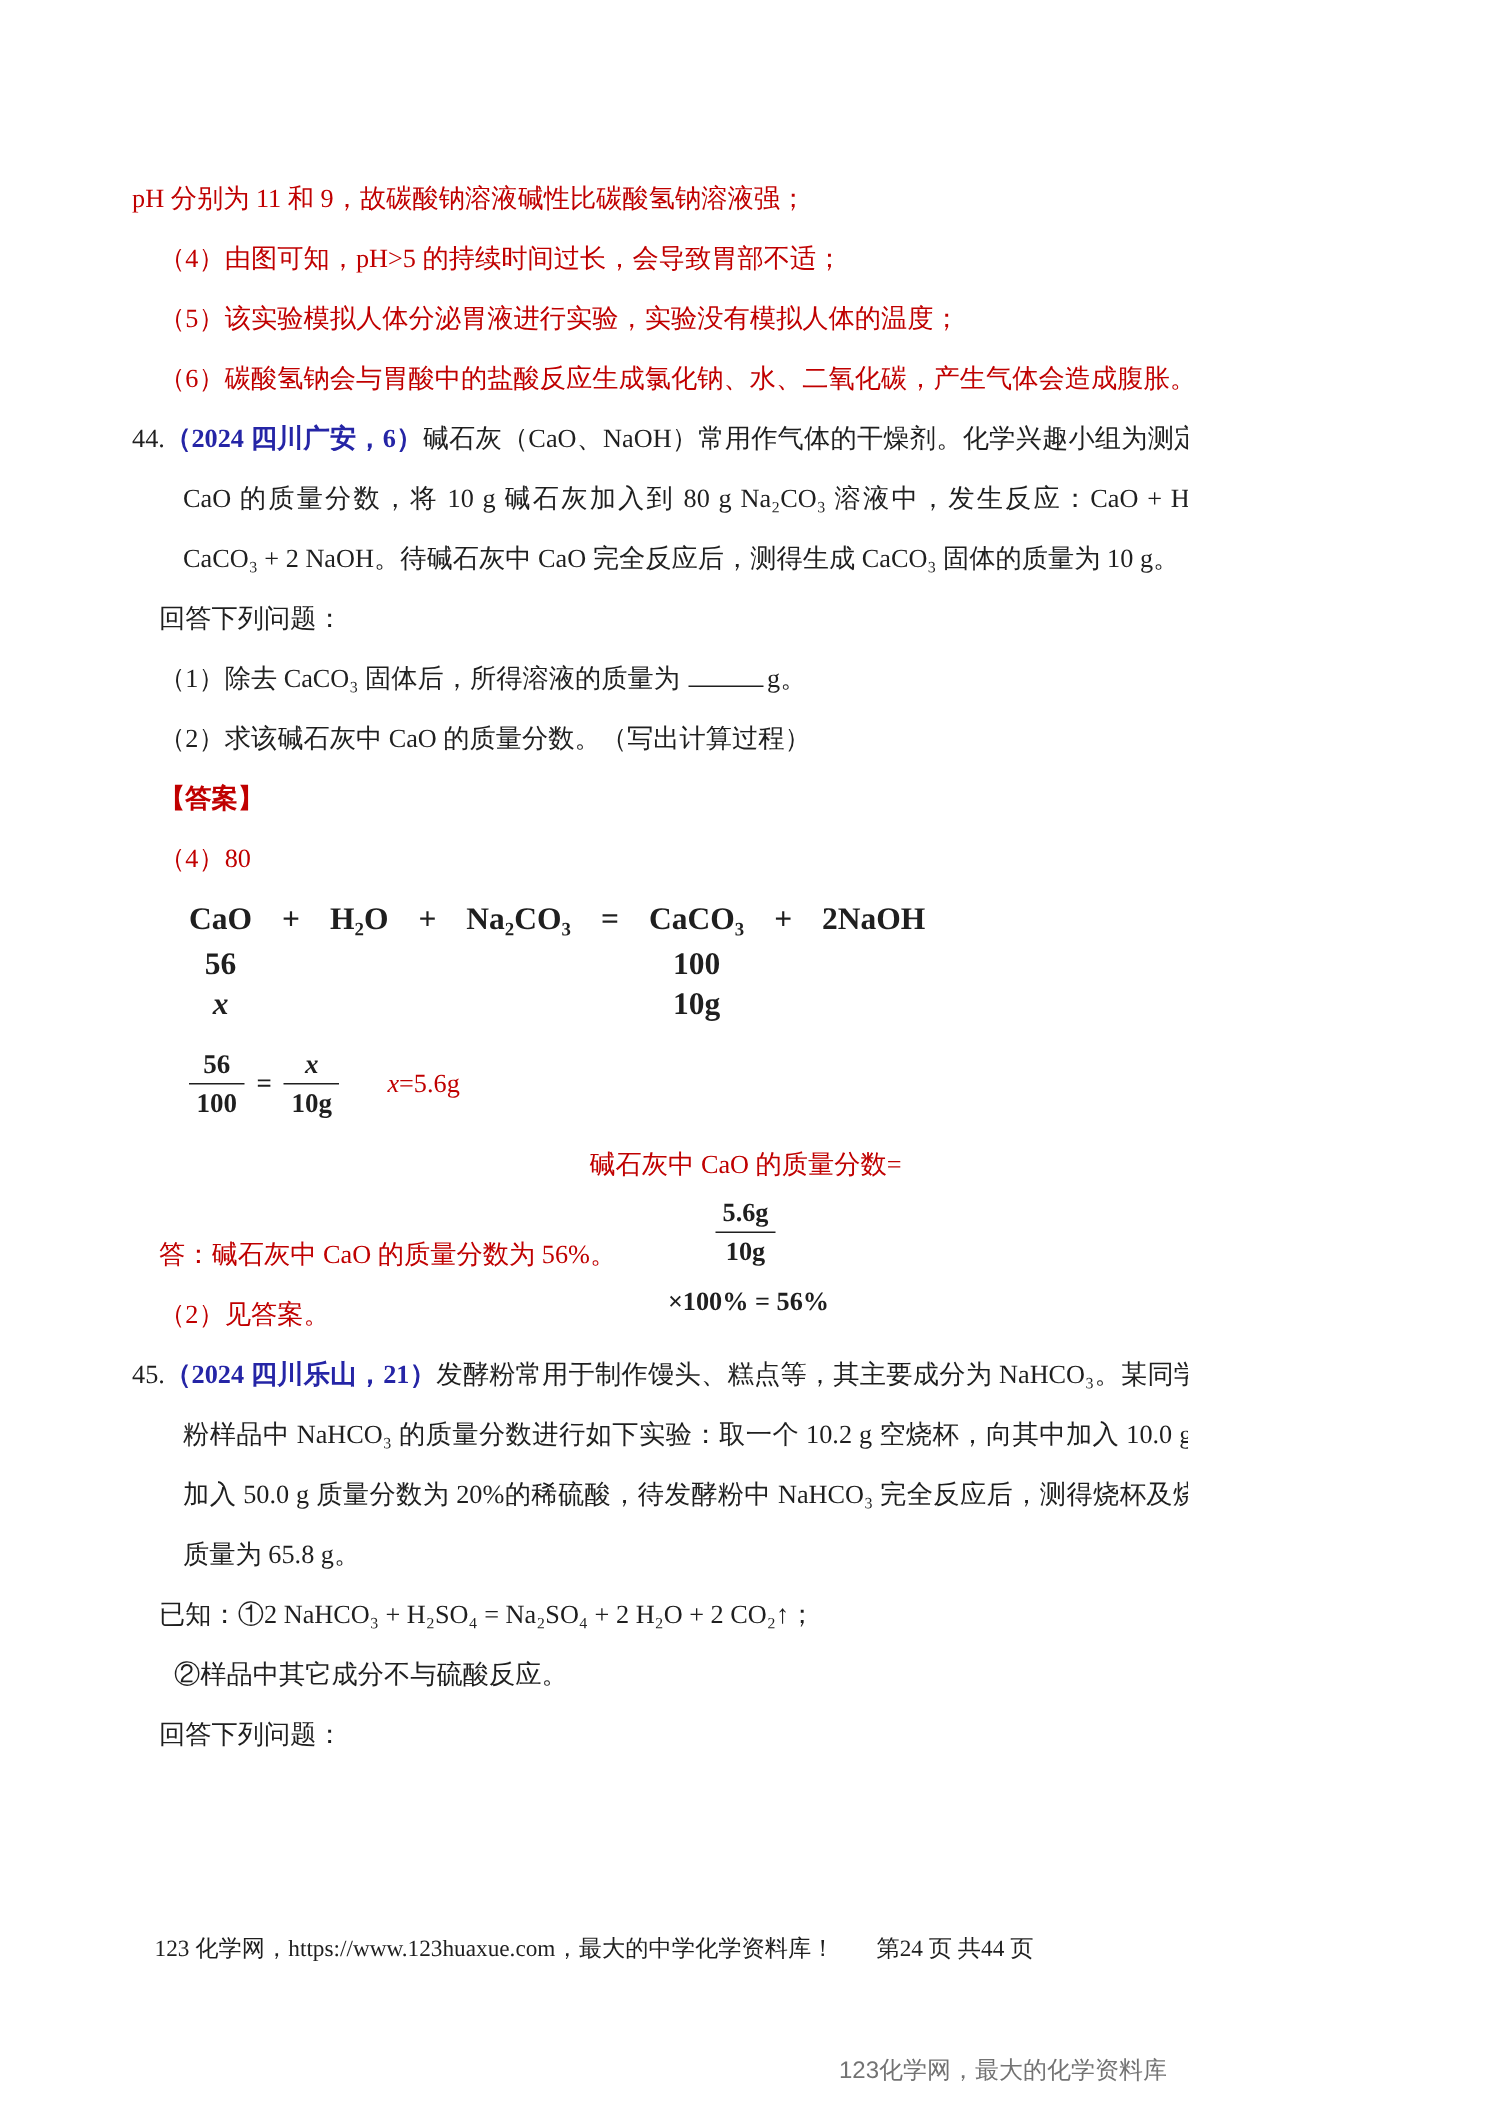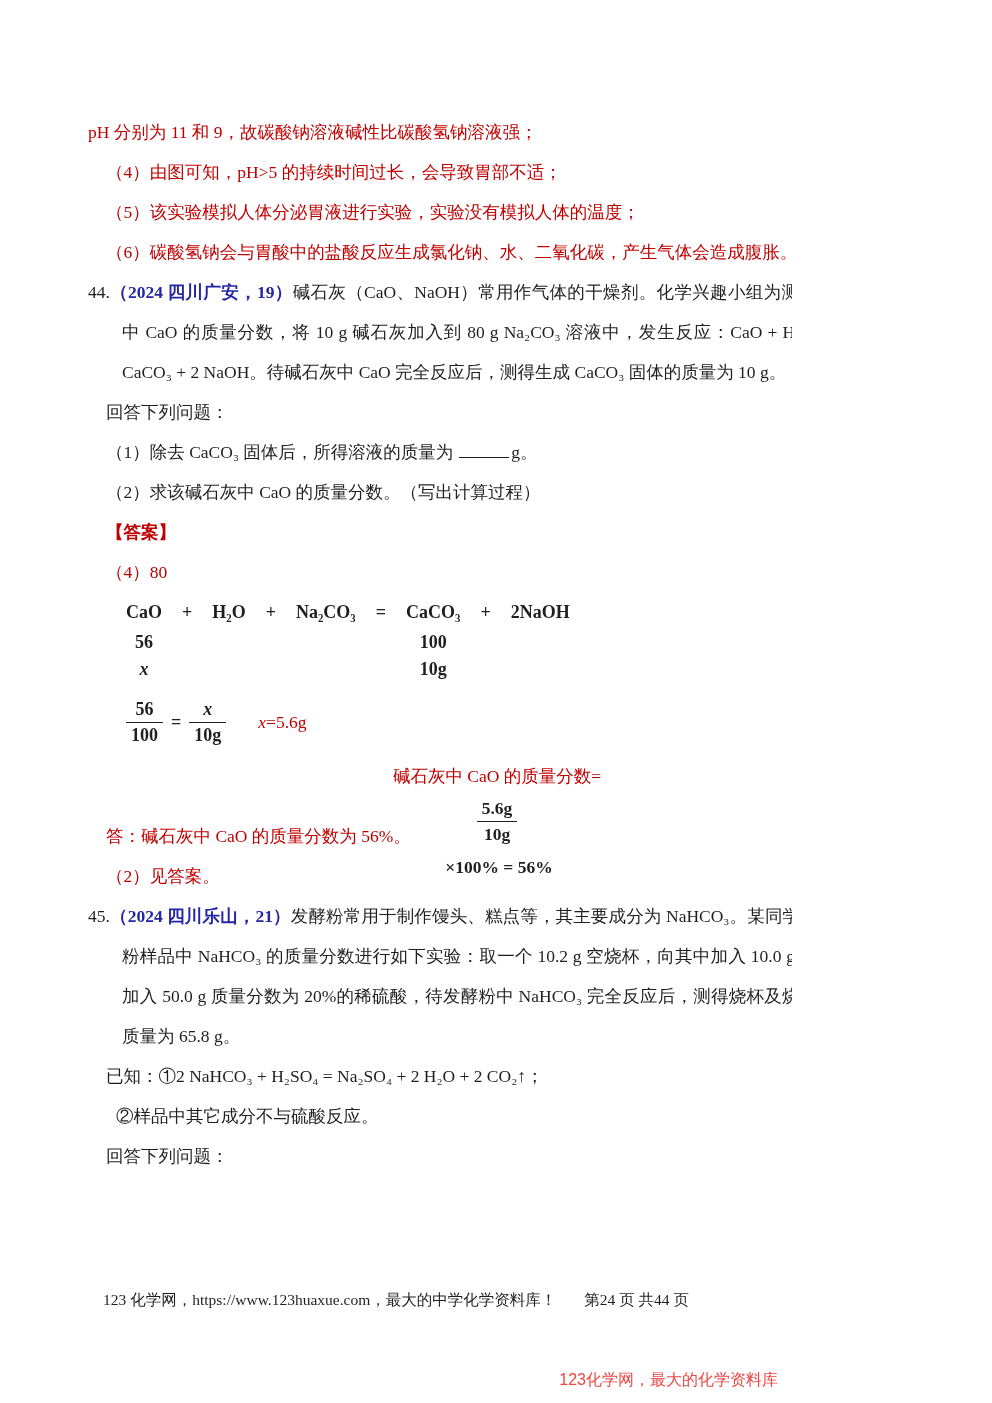--- a/index.html
+++ b/index.html
@@ -33,21 +33,21 @@
     border-bottom:1px solid #1f1f1f;
     height:16px;
     vertical-align:baseline;
     margin:0 2px 0 6px;
   }
   
   .eqblock{
     margin:6px 0 0 38px;
     line-height:28px;
     font-weight:bold;
-    font-size:18px;
+    font-size:21px;
   }
   .eqrow{display:flex;align-items:flex-start;}
   .eqcol{display:flex;flex-direction:column;align-items:center;margin-right:20px;}
   .eqterm{height:30px;}
   .eqsub{height:27px;font-weight:bold;}
   .eqplus{height:30px;margin-right:20px;}
   
   .frac{
     display:inline-block;
     text-align:center;
@@ -80,36 +80,36 @@
     text-align:center;
     font-size:15.5px;
     color:#1f1f1f;
     line-height:24px;
   }
   .footer .pageinfo{margin-left:28px;}
   .watermark{
     position:absolute;
     right:14px; top:1370px;
     font-size:16px;
-    color:#ef4444;
+    color:#737373;
     font-family:"Liberation Sans","DejaVu Sans",sans-serif;
   }
 </style>
 </head>
 <body>
 
 <div class="page">
   <div class="content">
 
     <span class="line red">pH 分别为 11 和 9，故碳酸钠溶液碱性比碳酸氢钠溶液强；</span>
     <span class="line red indent">（4）由图可知，pH&gt;5 的持续时间过长，会导致胃部不适；</span>
     <span class="line red indent">（5）该实验模拟人体分泌胃液进行实验，实验没有模拟人体的温度；</span>
     <span class="line red indent">（6）碳酸氢钠会与胃酸中的盐酸反应生成氯化钠、水、二氧化碳，产生气体会造成腹胀。</span>
 
-    <div class="hang"><span>44.</span><span class="blue">（2024 四川广安，19）</span><span>碱石灰（CaO、NaOH）常用作气体的干燥剂。化学兴趣小组为测定某种碱石灰中 CaO 的质量分数，将 10 g 碱石灰加入到 80 g Na₂CO₃ 溶液中，发生反应：CaO + H₂O + Na₂CO₃ = CaCO₃ + 2 NaOH。待碱石灰中 CaO 完全反应后，测得生成 CaCO₃ 固体的质量为 10 g。</span></div>
+    <div class="hang"><span>44.</span><span class="blue">（2024 四川广安，6）</span><span>碱石灰（CaO、NaOH）常用作气体的干燥剂。化学兴趣小组为测定某种碱石灰中 CaO 的质量分数，将 10 g 碱石灰加入到 80 g Na₂CO₃ 溶液中，发生反应：CaO + H₂O + Na₂CO₃ = CaCO₃ + 2 NaOH。待碱石灰中 CaO 完全反应后，测得生成 CaCO₃ 固体的质量为 10 g。</span></div>
 
     <span class="line indent">回答下列问题：</span>
 
     <span class="line indent"><span>（1）除去 CaCO₃ 固体后，所得溶液的质量为</span><span class="blank"></span><span>g。</span></span>
 
     <span class="line indent">（2）求该碱石灰中 CaO 的质量分数。（写出计算过程）</span>
 
     <span class="line red bold indent">【答案】</span>
     <span class="line red indent">（4）80</span>
 

